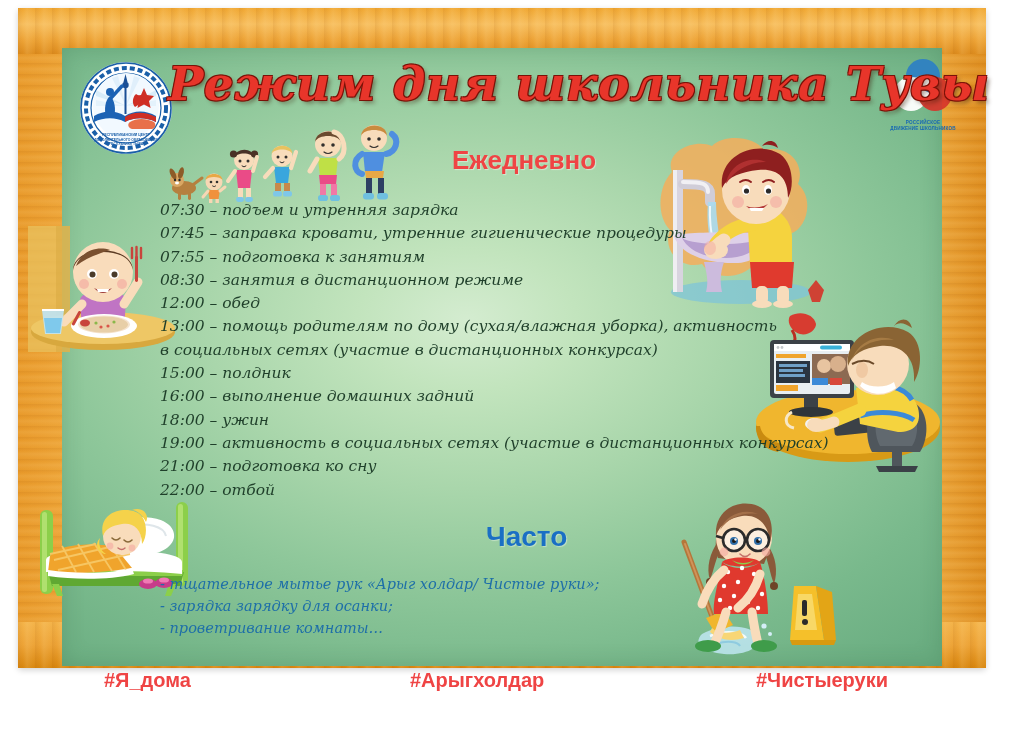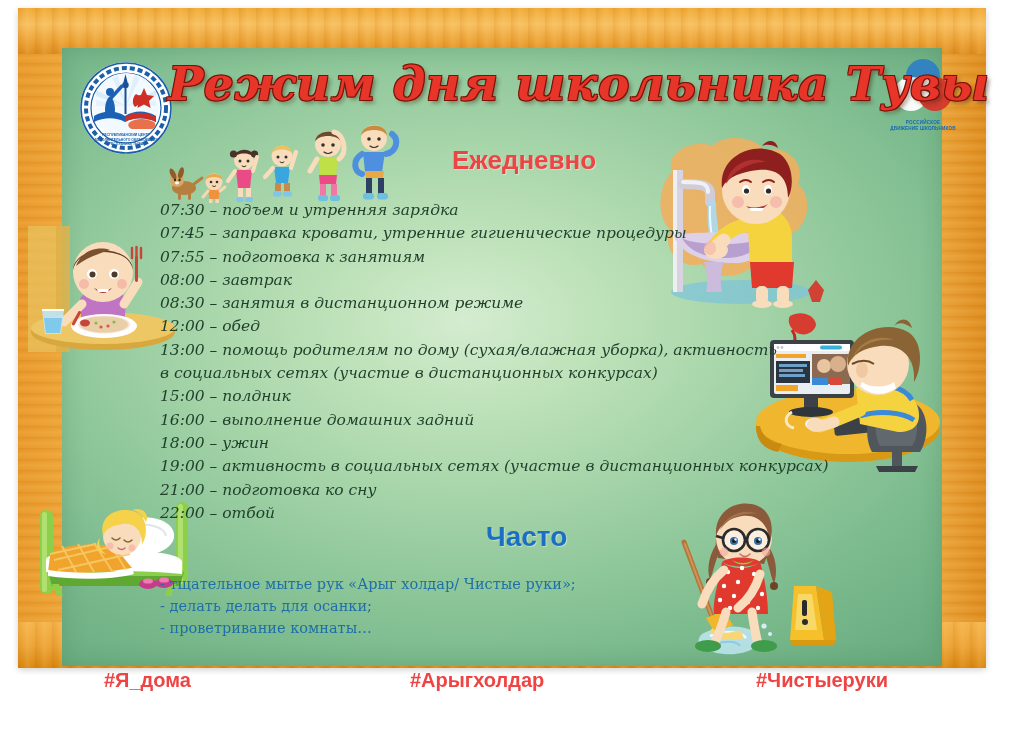--- a/index.html
+++ b/index.html
@@ -118,20 +118,21 @@
   .schedule .line.cont { text-indent: 0; }
 
   
   .often-list {
     position: absolute;
     left: 160px; top: 573px;
     width: 520px;
   }
   .often-list .line {
     font-family: "DejaVu Serif", serif;
+    font-style: italic;
     font-size: 14.5px;
     line-height: 22px;
     color: #1e6fa8;
     white-space: nowrap;
   }
 
   
   .hashtag {
     position: absolute;
     top: 669px;
@@ -634,36 +635,35 @@
     </svg>
   </div>
 
   <div class="heading-daily">Ежедневно</div>
   <div class="heading-often">Часто</div>
 
   <div class="schedule" id="schedule-list">
       <div class="line">07:30 – подъем и утренняя зарядка</div>
       <div class="line">07:45 – заправка кровати, утренние гигиенические процедуры</div>
       <div class="line">07:55 – подготовка к занятиям</div>
-      <div class="line">08:00 – завтрак</div>
       <div class="line">08:30 – занятия в дистанционном режиме</div>
       <div class="line">12:00 – обед</div>
       <div class="line">13:00 – помощь родителям по дому (сухая/влажная уборка), активность</div>
       <div class="line cont">в социальных сетях  (участие в дистанционных конкурсах)</div>
       <div class="line">15:00 – полдник</div>
       <div class="line">16:00 – выполнение домашних задний</div>
       <div class="line">18:00 –  ужин</div>
       <div class="line">19:00 – активность в социальных сетях (участие в дистанционных конкурсах)</div>
       <div class="line">21:00 – подготовка ко сну</div>
       <div class="line">22:00 – отбой</div>
     </div>
 
   <div class="often-list" id="often-list">
       <div class="line">- тщательное  мытье рук «Арыг холдар/ Чистые руки»;</div>
-      <div class="line">- делать делать для осанки;</div>
+      <div class="line">- зарядка зарядку для осанки;</div>
       <div class="line">- проветривание комнаты…</div>
     </div>
 
   <div class="hashtag h1">#Я_дома</div>
   <div class="hashtag h3">#Чистыеруки</div>
   <div class="hashtag h2">#Арыгхолдар</div>
 
 </div>
 
 </body></html>

